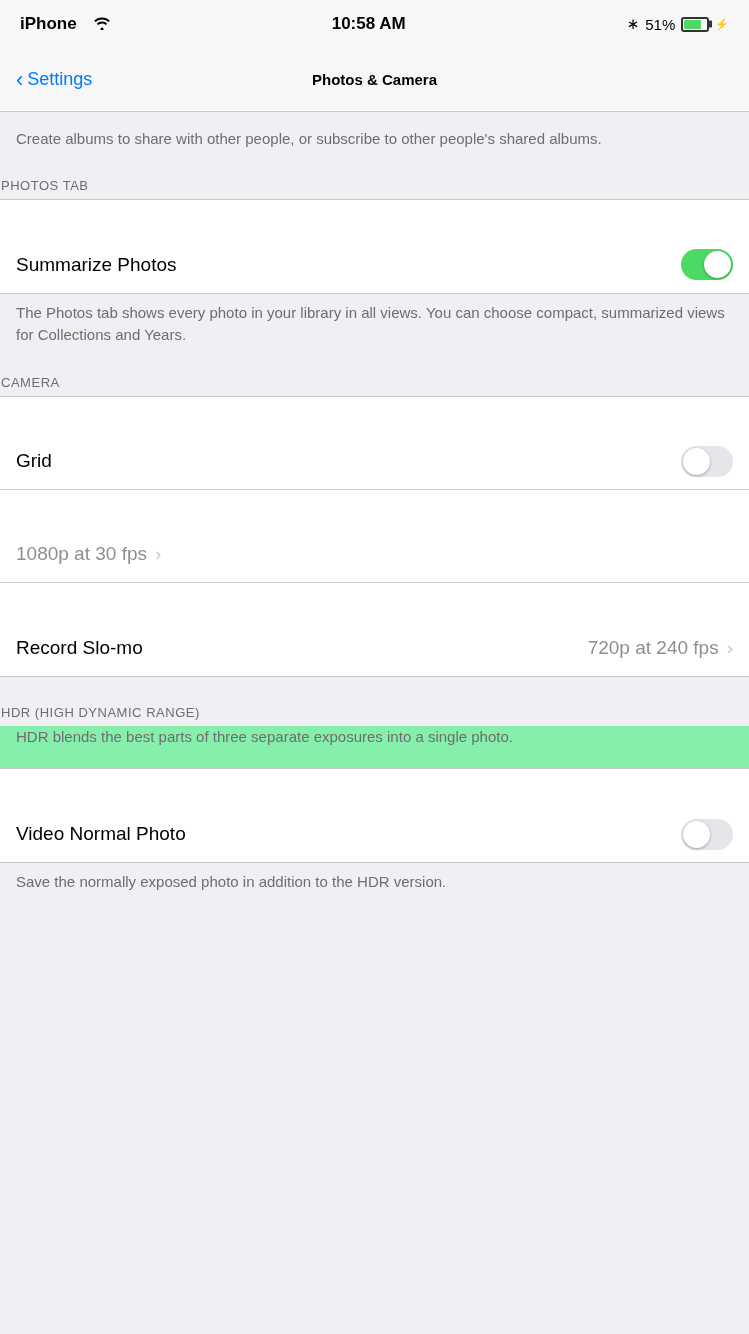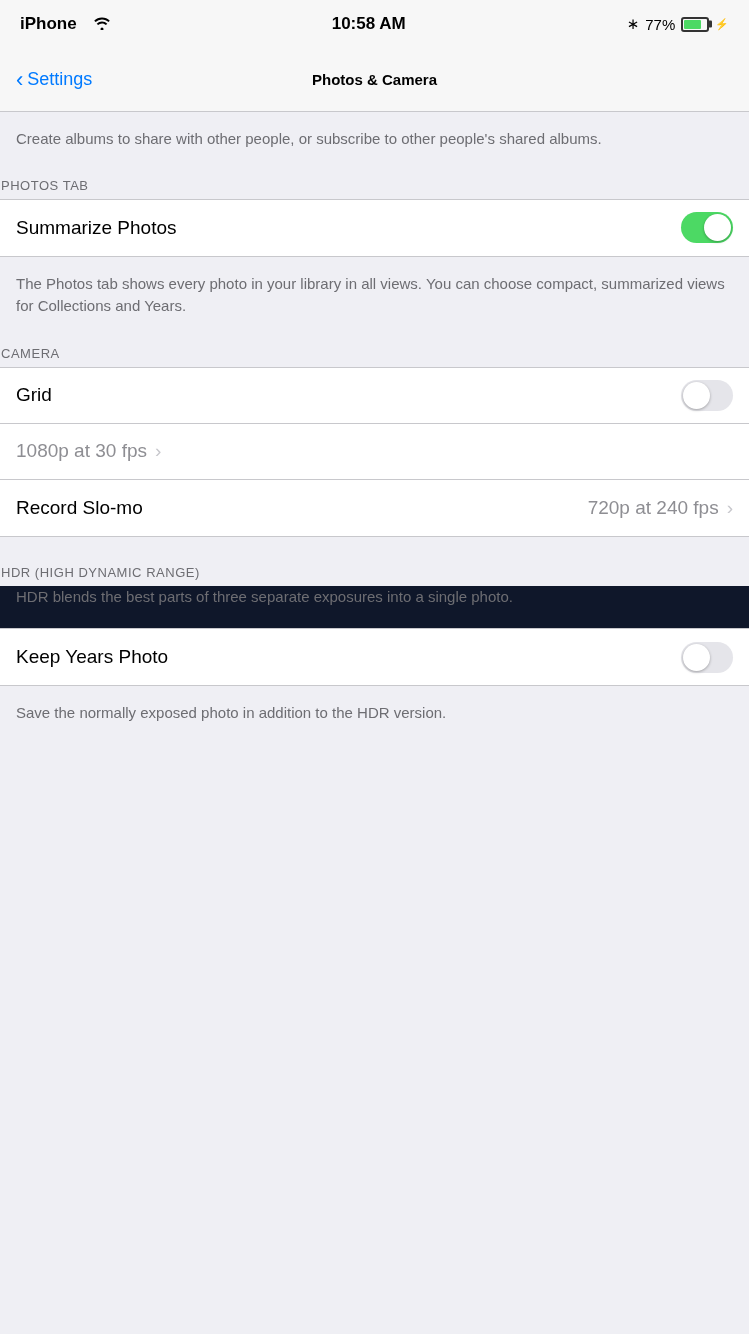--- a/index.html
+++ b/index.html
@@ -138,20 +138,21 @@
       margin-bottom: 0;
     }
 
     .settings-row {
       display: flex;
       align-items: center;
       padding: 12px 16px;
       min-height: 56px;
       border-bottom: 1px solid #c8c8cc;
       background: #fff;
+      margin-top: 37px;
     }
     .settings-row:last-child {
       border-bottom: none;
     }
     .row-label {
       font-size: 19px;
       color: #000;
       flex: 1;
     }
     .row-value {
@@ -197,27 +198,27 @@
       left: 2px;
     }
 
     .spacer-group {
       height: 20px;
       background: #efeff4;
     }
 
     .description-block {
       background: #efeff4;
-      padding: 16px 16px 20px 16px;
+      padding: 8px 16px 20px 16px;
       font-size: 15px;
       color: #6d6d72;
       line-height: 1.5;
     }
     .hdr-description {
-      background: #0f172a;
+      background: #86efac;
       padding: 0 24px 20px 16px;
       font-size: 15px;
       color: #6d6d72;
       line-height: 1.5;
     }
   </style>
 </head>
 <body>
 
 <div class="status-bar">
@@ -227,21 +228,21 @@
       <svg width="18" height="14" viewBox="0 0 18 14" fill="none">
         <path d="M9 11.5a1.5 1.5 0 1 1 0 3 1.5 1.5 0 0 1 0-3z" fill="#000"></path>
         <path d="M9 7.5c1.5 0 2.9.6 3.9 1.6l1.4-1.4A8 8 0 0 0 9 5.5a8 8 0 0 0-5.3 2.2l1.4 1.4A6 6 0 0 1 9 7.5z" fill="#000"></path>
         <path d="M9 3.5c2.5 0 4.8 1 6.4 2.6l1.4-1.4A11 11 0 0 0 9 1.5a11 11 0 0 0-7.8 3.2l1.4 1.4A9 9 0 0 1 9 3.5z" fill="#000"></path>
       </svg>
     </span>
   </div>
   <div class="status-center">10:58 AM</div>
   <div class="status-right">
     <span style="font-size:15px;">∗</span>
-    <span>77%</span>
+    <span>51%</span>
     <div class="battery-icon">
       <div class="battery-body">
         <div class="battery-fill"></div>
       </div>
     </div>
     <span class="bolt-icon">⚡</span>
   </div>
 </div>
 
 <div class="nav-bar">
@@ -291,20 +292,20 @@
 </div>
 
 <div class="spacer-group"></div>
 
 <div class="section-header">HDR (HIGH DYNAMIC RANGE)</div>
 
 <div class="hdr-description">HDR blends the best parts of three separate exposures into a single photo.</div>
 
 <div class="settings-group">
   <div class="settings-row">
-    <span class="row-label">Keep Years Photo</span>
+    <span class="row-label">Video Normal Photo</span>
     <div class="toggle off">
       <div class="toggle-knob"></div>
     </div>
   </div>
 </div>
 
 <div class="description-block">Save the normally exposed photo in addition to the HDR version.</div>
 
 </body></html>

